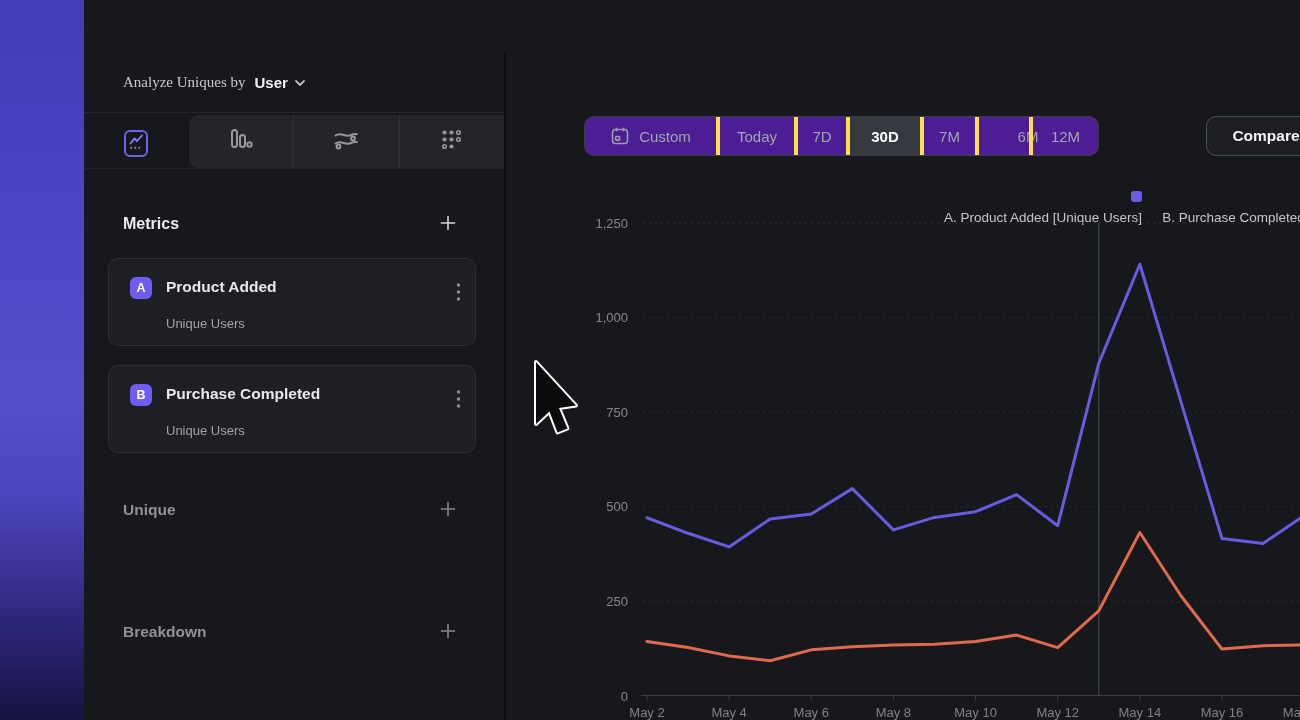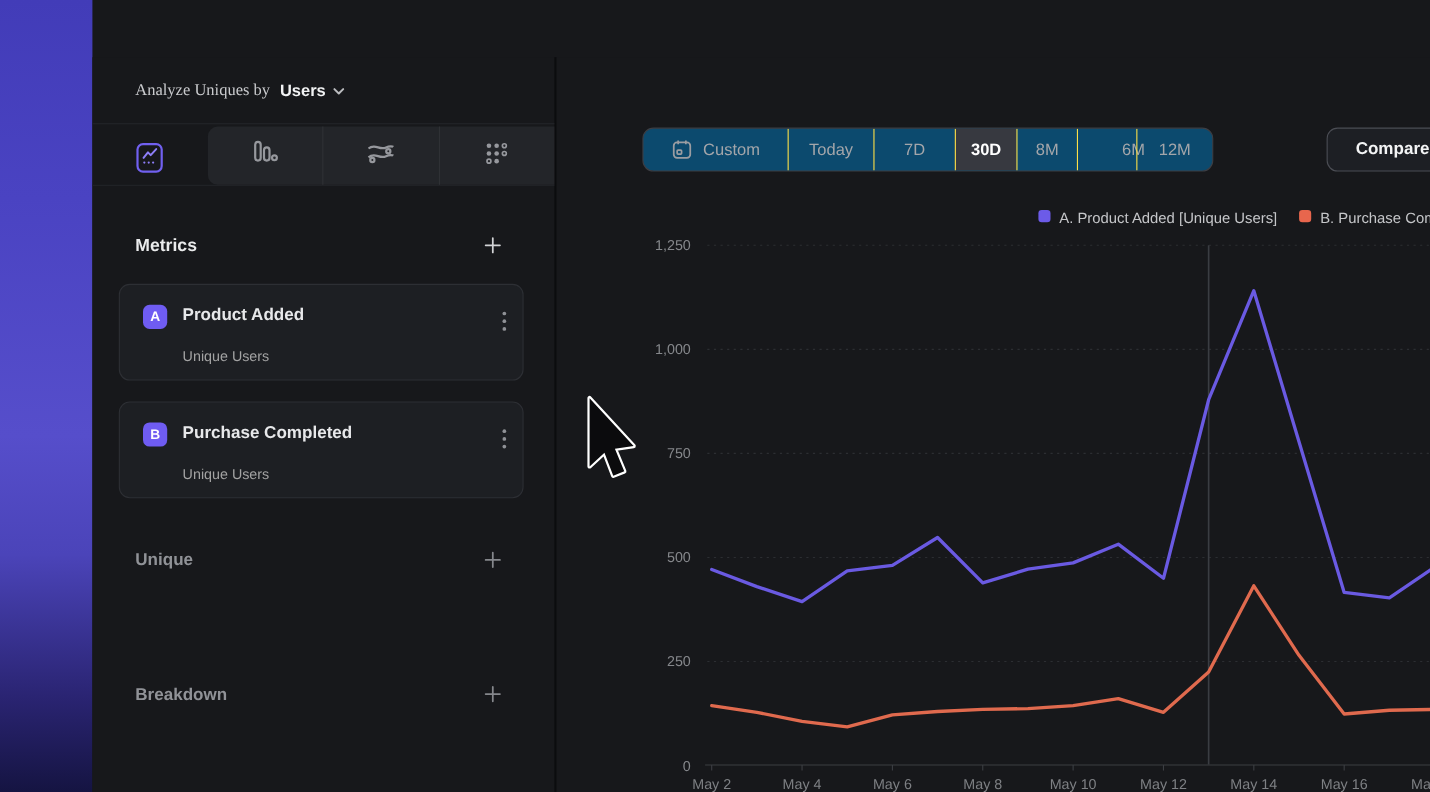--- a/index.html
+++ b/index.html
@@ -40,48 +40,48 @@
   .card-a{top:206px;}
   .card-b{top:313px;}
   .badge{position:absolute;left:21px;top:18px;width:22px;height:22px;border-radius:6px;background:#6f5cf2;
     color:#fff;font-size:12.5px;font-weight:bold;display:flex;align-items:center;justify-content:center;}
   .card-title{position:absolute;left:57px;top:19px;font-size:15.5px;font-weight:bold;color:#e7e8ea;}
   .card-sub{position:absolute;left:57px;top:57px;font-size:13px;color:#a3a3a3;}
   .kebab{position:absolute;right:12px;top:21px;background:none;border:none;cursor:pointer;padding:2px;}
   
   .main{left:506px;top:52px;width:794px;height:668px;background:#17181b;}
   .segctl{position:absolute;left:78px;top:64px;height:40px;display:flex;box-sizing:border-box;
-    border:1px solid #3c3e44;border-radius:10px;overflow:hidden;background:#0c4a6e;}
+    border:1px solid #3c3e44;border-radius:10px;overflow:hidden;background:#4c1d95;}
   .seg{display:flex;align-items:center;justify-content:center;gap:9px;font-size:15px;color:#a4a6aa;
     box-sizing:border-box;cursor:pointer;white-space:nowrap;}
-  .seg + .seg{border-left:1px solid #fde047;}
+  .seg + .seg{border-left:4px solid #fde047;}
   .seg.selected{background:#373940;color:#ffffff;font-weight:bold;}
   .compare-btn{position:absolute;left:700px;top:64px;width:120px;height:40px;box-sizing:border-box;
     border:1px solid #4b4d54;border-radius:10px;background:#1d1f24;color:#f3f4f5;font-size:15.5px;
     font-weight:bold;cursor:pointer;font-family:inherit;}
   .legend{position:absolute;left:438px;top:139px;display:flex;gap:20px;white-space:nowrap;align-items:center;}
-  .legend-item{display:flex;align-items:flex-start;gap:8px;font-size:13.5px;color:#c5c6c9;cursor:pointer;}
+  .legend-item{display:flex;align-items:flex-end;gap:8px;font-size:13.5px;color:#c5c6c9;cursor:pointer;flex-direction:column;}
   .swatch{width:11px;height:11px;border-radius:3px;flex:none;}
   #chart{position:absolute;left:0;top:0;}
   .cursor-svg{left:530px;top:358px;z-index:50;}
 </style>
 </head>
 <body>
 
 <div class="stage">
 
   <div class="abs grad-strip"></div>
 
 
   <div class="abs sidebar">
 
     <div class="analyze-row">
       <span class="analyze-prefix">Analyze Uniques by</span>
       <button class="analyze-dd">
-        <span class="analyze-value">Users</span>
+        <span class="analyze-value">User</span>
         <span>
           <svg width="12" height="8" viewBox="0 0 12 8">
               <polyline points="2,2 6,6 10,2" stroke="#bbbcbf" stroke-width="1.8" fill="none" stroke-linecap="round" stroke-linejoin="round"></polyline>
             </svg>
         </span>
       </button>
     </div>
 
     <div class="tabrow">
       <div class="tab-selected">
@@ -193,23 +193,23 @@
 
   <div class="abs main">
     <div class="segctl" id="segments">
         <div class="seg" style="width: 131px;"><svg width="20" height="20" viewBox="0 0 20 20" fill="none" stroke="#9b9da2" stroke-width="1.6">
             <rect x="2.5" y="3.5" width="15" height="14" rx="3"></rect>
             <line x1="6.5" y1="1.8" x2="6.5" y2="5.2"></line>
             <line x1="13.5" y1="1.8" x2="13.5" y2="5.2"></line>
             <rect x="5.6" y="10.5" width="4" height="3.6" rx="0.8"></rect>
           </svg>Custom</div>
         <div class="seg" style="width: 78px;">Today</div>
-        <div class="seg" style="width: 74px;">7D</div>
-        <div class="seg selected" style="width: 56px;">30D</div>
-        <div class="seg" style="width: 55px;">8M</div>
+        <div class="seg" style="width: 52px;">7D</div>
+        <div class="seg selected" style="width: 74px;">30D</div>
+        <div class="seg" style="width: 55px;">7M</div>
         <div class="seg" style="width: 54px; padding-left: 48px;">6M</div>
         <div class="seg" style="width: 69px;">12M</div>
       </div>
     <button class="compare-btn">Compare</button>
     <div class="legend" id="legend">
         <div class="legend-item">
           <span class="swatch" style="background: rgb(108, 91, 232);"></span>
           <span>A. Product Added [Unique Users]</span>
         </div>
         <div class="legend-item">

